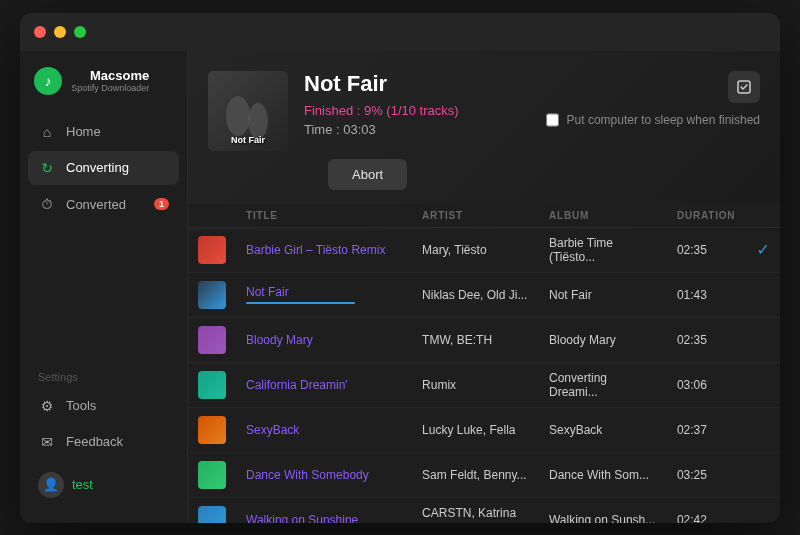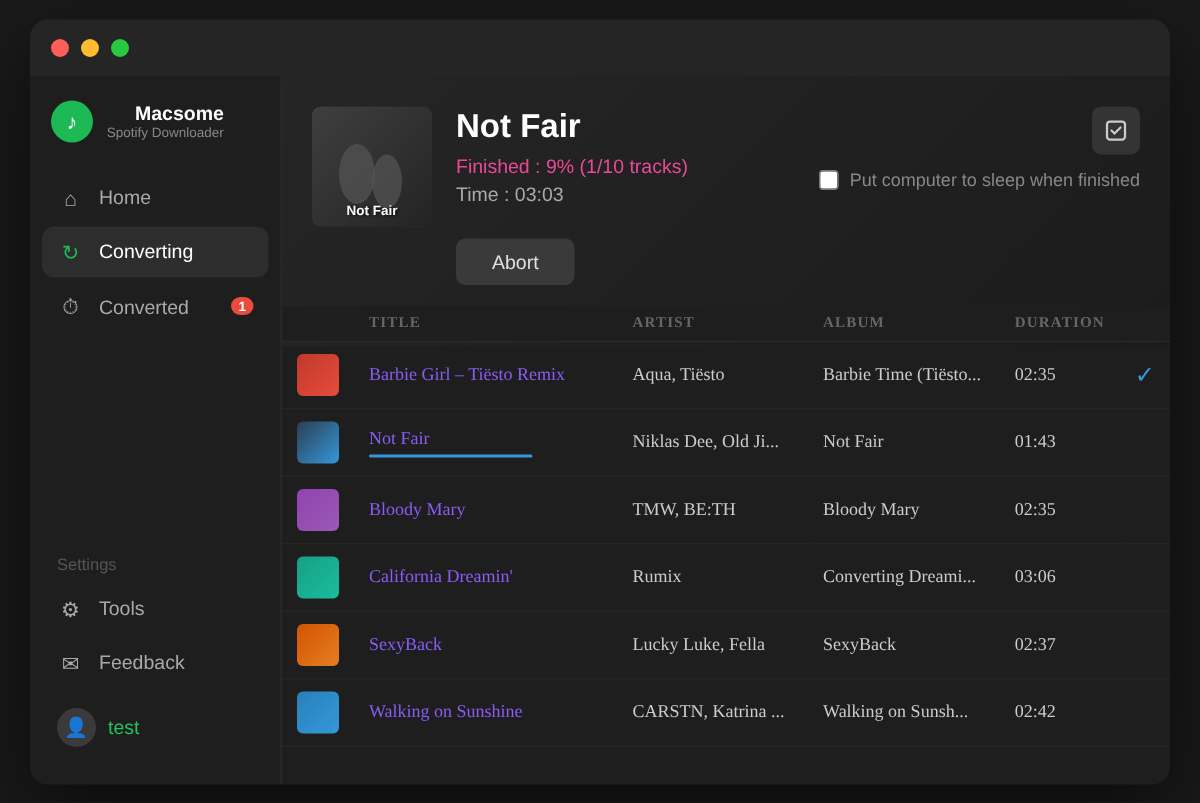--- a/index.html
+++ b/index.html
@@ -218,20 +218,21 @@
     }
     .abort-btn {
       background: #3a3a3a;
       color: #e0e0e0;
       border: none;
       border-radius: 6px;
       padding: 8px 24px;
       font-size: 13px;
       cursor: pointer;
       font-weight: 500;
+      margin-left: 24px;
     }
     .panel-top-right {
       margin-left: auto;
       display: flex;
       flex-direction: column;
       align-items: flex-end;
       gap: 10px;
     }
     .export-icon-btn {
       width: 32px; height: 32px;
@@ -253,21 +254,20 @@
     }
     .sleep-checkbox input { 
       accent-color: #1db954;
       cursor: pointer;
     }
     .table-container {
       flex: 1;
       overflow-y: auto;
       position: relative;
       z-index: 1;
-      font-family: Liberation Serif, serif;
     }
     .table-container::-webkit-scrollbar { width: 6px; }
     .table-container::-webkit-scrollbar-track { background: transparent; }
     .table-container::-webkit-scrollbar-thumb { background: #444; border-radius: 3px; }
     .track-table {
       width: 100%;
       border-collapse: collapse;
     }
     .track-table thead th {
       color: #666;
@@ -435,21 +435,21 @@
               <th class="duration-col">DURATION</th>
               <th class="status-col"></th>
             </tr>
           </thead>
           <tbody id="track-tbody">
           <tr>
                 <td class="thumb-col">
                   <div class="track-thumb thumb-color-1"></div>
                 </td>
                 <td class="title-col"><span class="row-title">Barbie Girl – Tiësto Remix</span></td>
-                <td class="row-muted">Aqua, Tiësto</td>
+                <td class="row-muted">Mary, Tiësto</td>
                 <td class="row-muted">Barbie Time (Tiësto...</td>
                 <td class="row-muted">02:35</td>
                 <td><span class="check-icon">✓</span></td>
               </tr>
               <tr>
                 <td class="thumb-col">
                   <div class="track-thumb thumb-color-2"></div>
                 </td>
                 <td class="title-col"><span class="row-title">Not Fair</span><div class="progress-bar-container"></div></td>
                 <td class="row-muted">Niklas Dee, Old Ji...</td>
@@ -478,20 +478,30 @@
                 <td></td>
               </tr>
               <tr>
                 <td class="thumb-col">
                   <div class="track-thumb thumb-color-5"></div>
                 </td>
                 <td class="title-col"><span class="row-title">SexyBack</span></td>
                 <td class="row-muted">Lucky Luke, Fella</td>
                 <td class="row-muted">SexyBack</td>
                 <td class="row-muted">02:37</td>
+                <td></td>
+              </tr>
+              <tr>
+                <td class="thumb-col">
+                  <div class="track-thumb thumb-color-6"></div>
+                </td>
+                <td class="title-col"><span class="row-title">Dance With Somebody</span></td>
+                <td class="row-muted">Sam Feldt, Benny...</td>
+                <td class="row-muted">Dance With Som...</td>
+                <td class="row-muted">03:25</td>
                 <td></td>
               </tr>
               <tr>
                 <td class="thumb-col">
                   <div class="track-thumb thumb-color-7"></div>
                 </td>
                 <td class="title-col"><span class="row-title">Walking on Sunshine</span></td>
                 <td class="row-muted">CARSTN, Katrina ...</td>
                 <td class="row-muted">Walking on Sunsh...</td>
                 <td class="row-muted">02:42</td>

